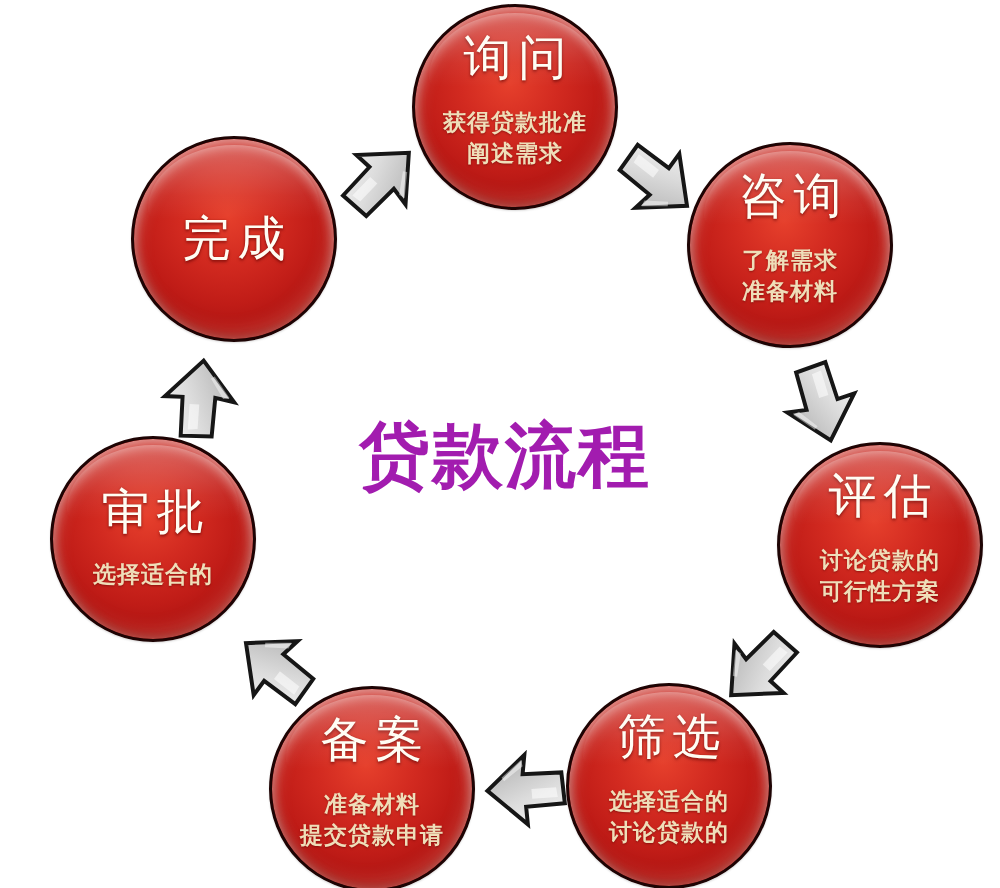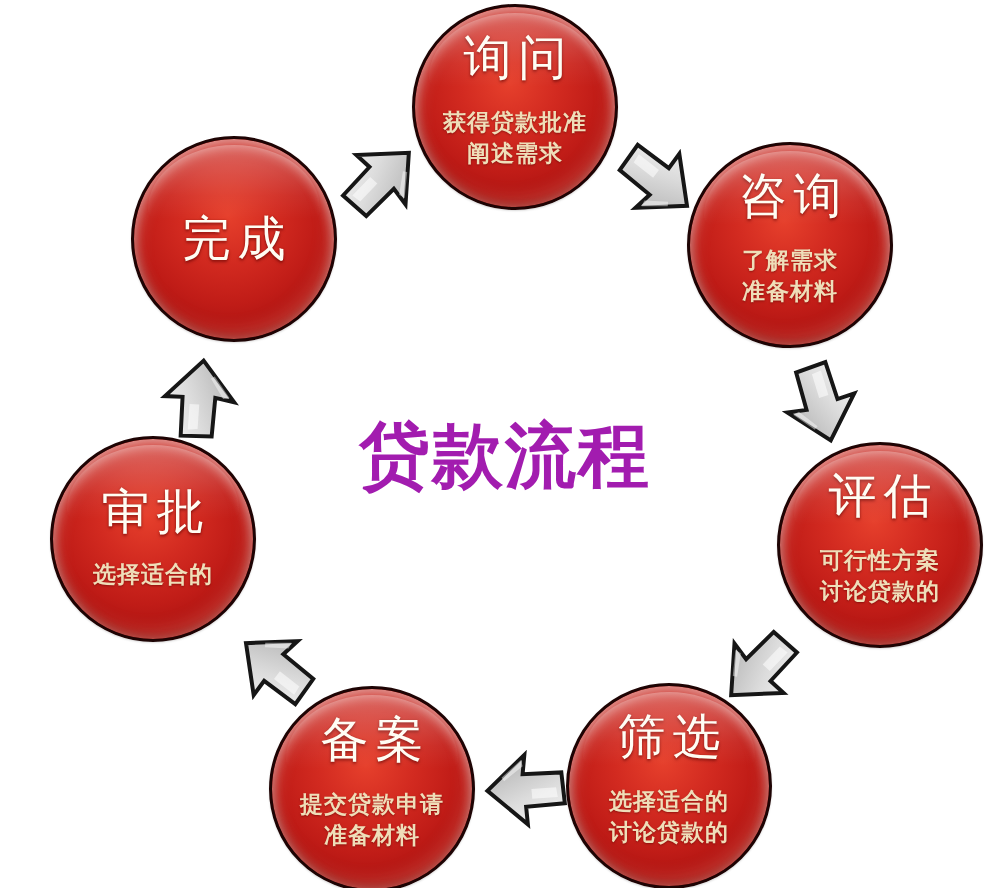--- a/index.html
+++ b/index.html
@@ -131,38 +131,38 @@
     <div class="c-title">咨询</div>
     <div class="c-sub">
       <div>了解需求</div>
       <div>准备材料</div>
     </div>
   </div>
 
   <div class="circle" style="left:777px; top:442px;">
     <div class="c-title">评估</div>
     <div class="c-sub">
+      <div>讨论贷款的</div>
       <div>可行性方案</div>
-      <div>讨论贷款的</div>
     </div>
   </div>
 
   <div class="circle" style="left:566px; top:683px;">
     <div class="c-title">筛选</div>
     <div class="c-sub">
       <div>选择适合的</div>
       <div>讨论贷款的</div>
     </div>
   </div>
 
   <div class="circle" style="left:269px; top:686px;">
     <div class="c-title">备案</div>
     <div class="c-sub">
+      <div>准备材料</div>
       <div>提交贷款申请</div>
-      <div>准备材料</div>
     </div>
   </div>
 
   <div class="circle layout-two" style="left:50px; top:436px;">
     <div class="c-title">审批</div>
     <div class="c-sub">
       <div>选择适合的</div>
     </div>
   </div>
 

